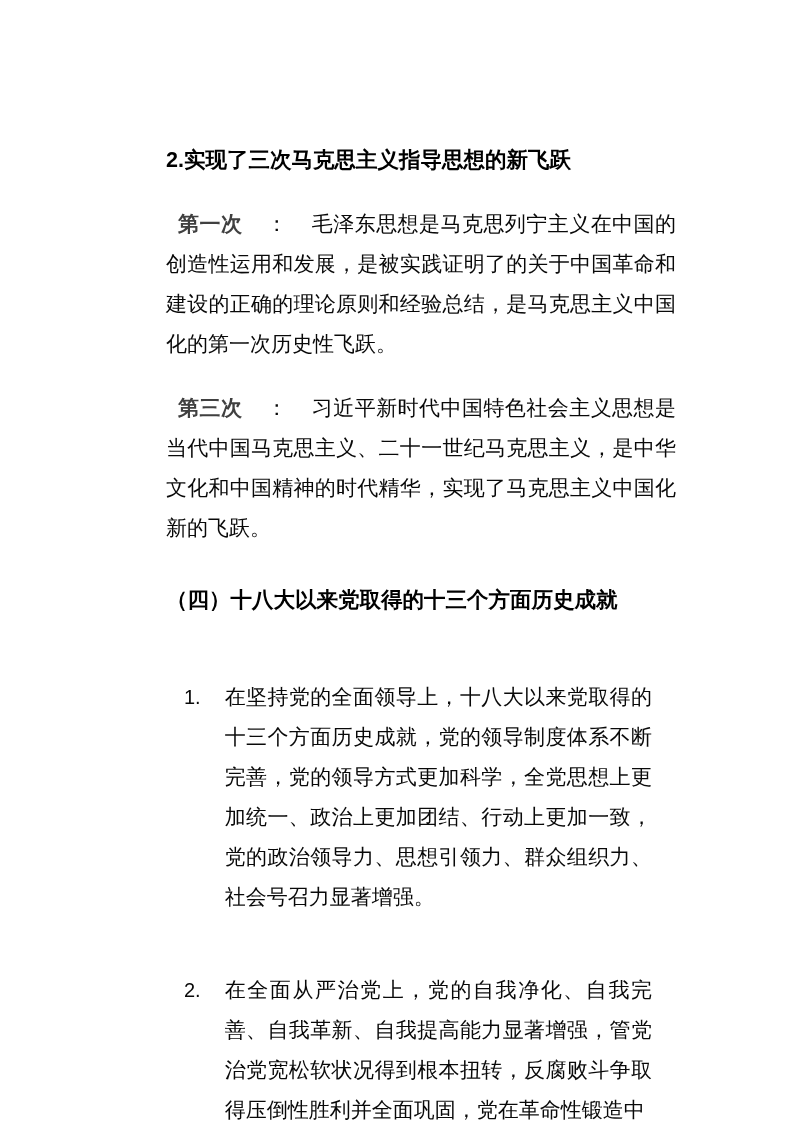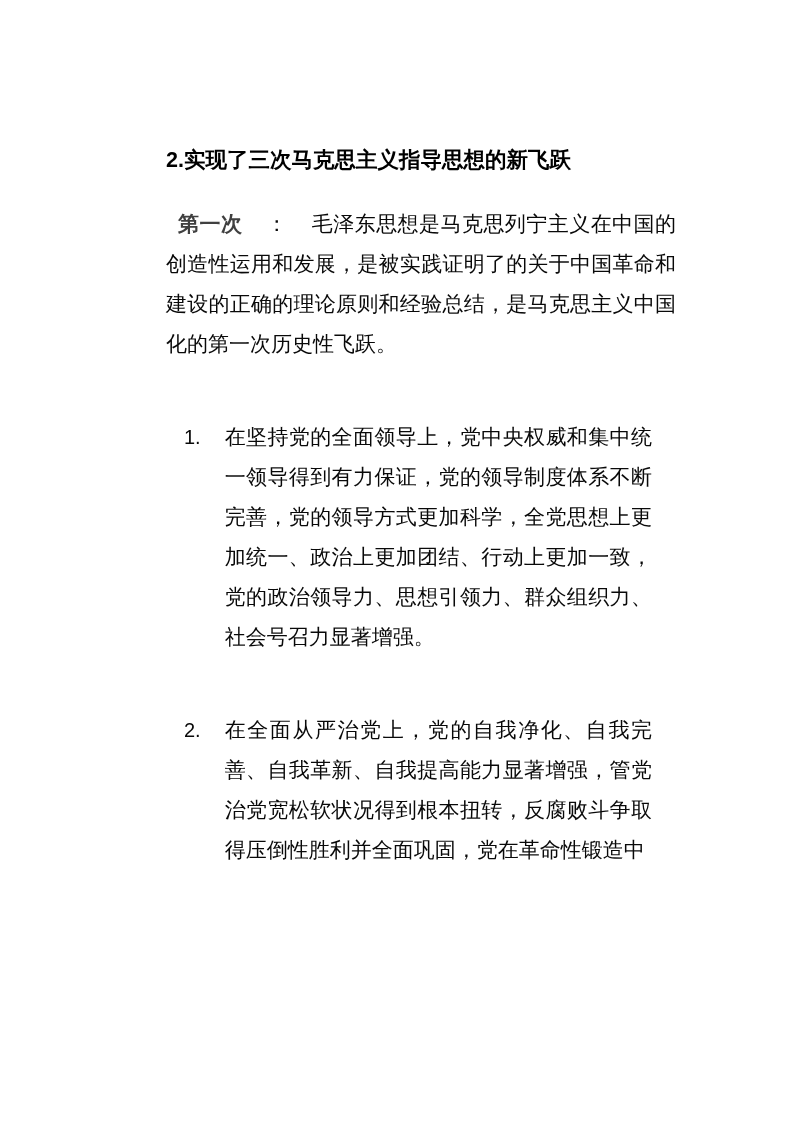--- a/index.html
+++ b/index.html
@@ -80,26 +80,30 @@
 <div class="page">
   <div class="content">
 
     <div class="heading">2.实现了三次马克思主义指导思想的新飞跃</div>
 
     <p class="para">
       <span class="lead">第一次</span><span class="sep">：</span><span>毛泽东思想是马克思列宁主义在中国的创造性运用和发展，是被实践证明了的关于中国革命和建设的正确的理论原则和经验总结，是马克思主义中国化的第一次历史性飞跃。</span>
     </p>
 
 
+    <p class="para">
+      <span class="lead">第三次</span><span class="sep">：</span><span>习近平新时代中国特色社会主义思想是当代中国马克思主义、二十一世纪马克思主义，是中华文化和中国精神的时代精华，实现了马克思主义中国化新的飞跃。</span>
+    </p>
 
+    <div class="subheading">（四）十八大以来党取得的十三个方面历史成就</div>
 
     <ol class="achievements">
       <li>
         <span class="item-num">1.</span>
-        <span class="item-text">在坚持党的全面领导上，党中央权威和集中统一领导得到有力保证，党的领导制度体系不断完善，党的领导方式更加科学，全党思想上更加统一、政治上更加团结、行动上更加一致，党的政治领导力、思想引领力、群众组织力、社会号召力显著增强。</span>
+        <span class="item-text">在坚持党的全面领导上，十八大以来党取得的十三个方面历史成就，党的领导制度体系不断完善，党的领导方式更加科学，全党思想上更加统一、政治上更加团结、行动上更加一致，党的政治领导力、思想引领力、群众组织力、社会号召力显著增强。</span>
       </li>
       <li>
         <span class="item-num">2.</span>
         <span class="item-text">在全面从严治党上，党的自我净化、自我完善、自我革新、自我提高能力显著增强，管党治党宽松软状况得到根本扭转，反腐败斗争取得压倒性胜利并全面巩固，党在革命性锻造中</span>
       </li>
     </ol>
 
   </div>
 </div>
 

